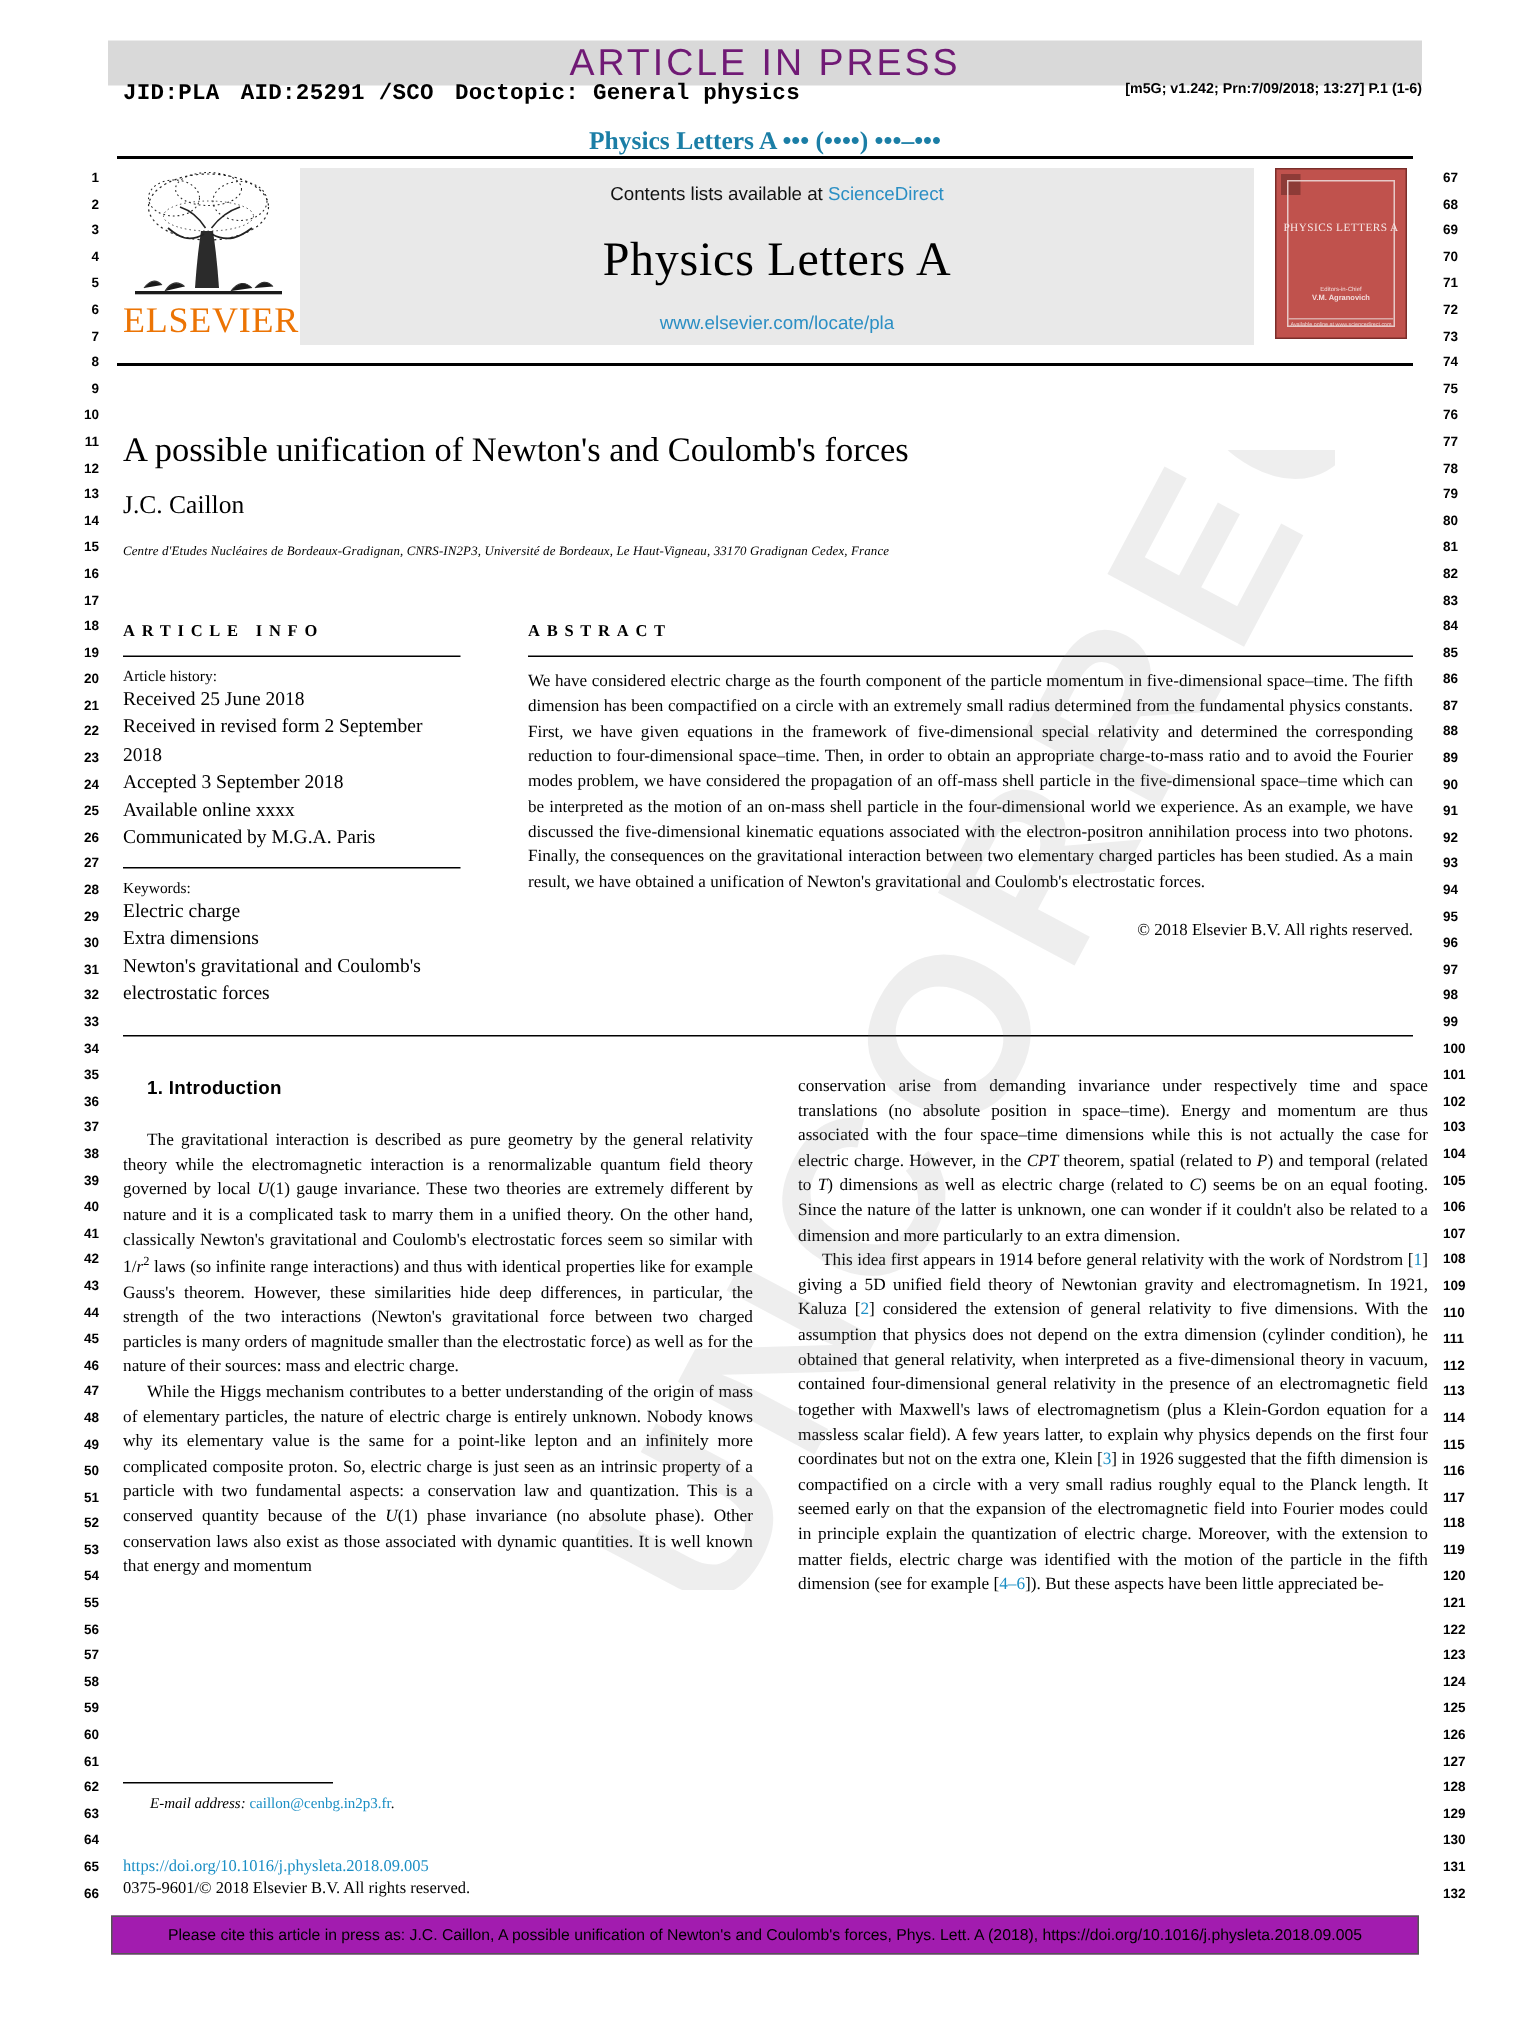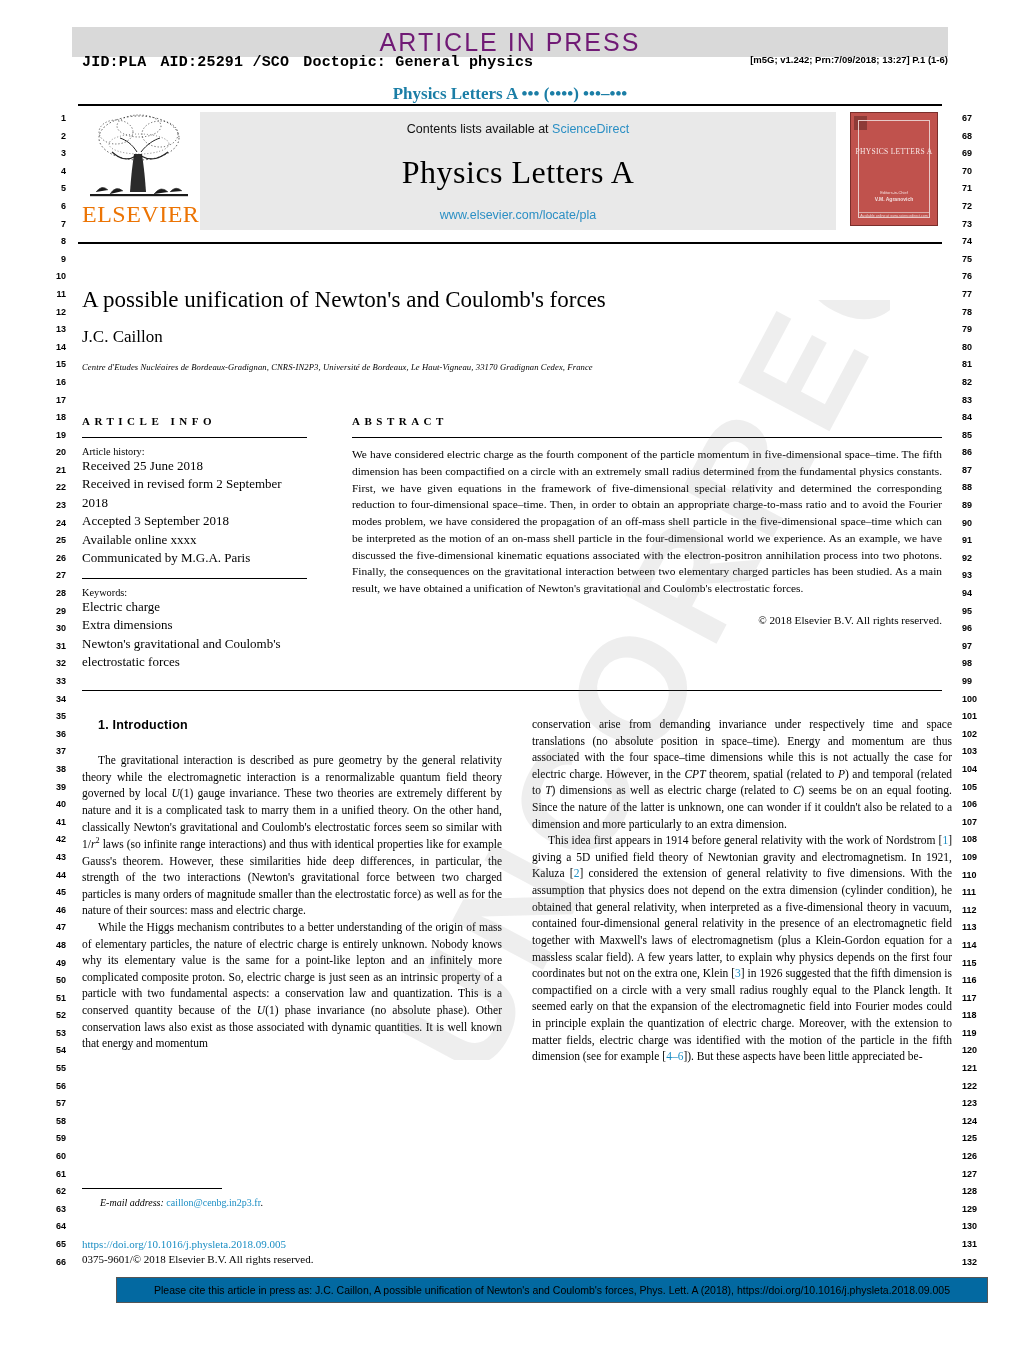--- a/index.html
+++ b/index.html
@@ -387,29 +387,28 @@
     font-size: 11px;
   }
 
   
   .cite-box {
     position: absolute;
     left: 74px;
     top: 1277px;
     width: 872px;
     height: 26px;
-    background: #0369a1;
+    background: #a21caf;
     border: 1px solid #555;
     box-sizing: border-box;
     display: flex;
     align-items: center;
     justify-content: center;
     font-family: "Liberation Sans", sans-serif;
     font-size: 10.5px;
-    margin-left: 42px;
   }
 </style>
 </head>
 <body>
 
 <div class="page">
 
   <div class="aip-banner">ARTICLE IN PRESS</div>
 
   <div class="jid-line">

